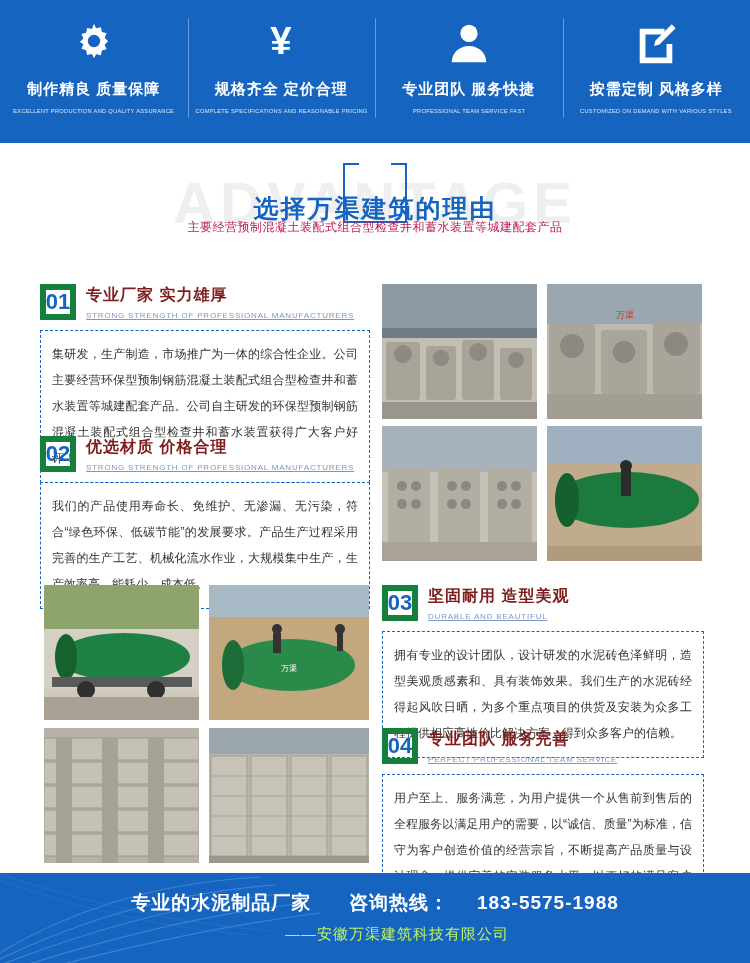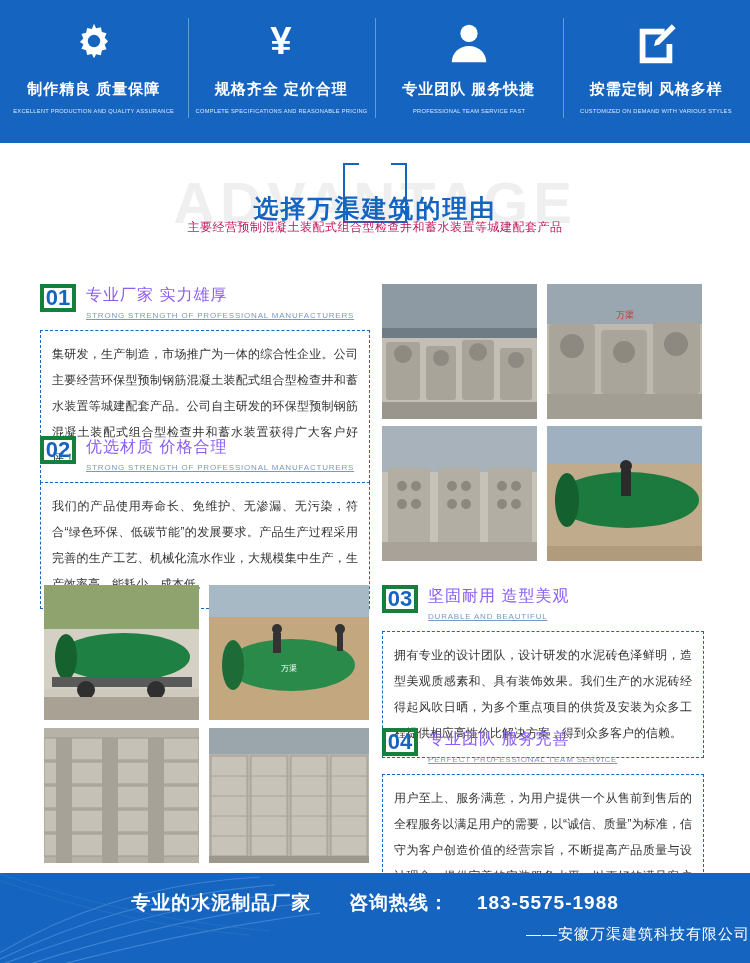--- a/index.html
+++ b/index.html
@@ -73,27 +73,27 @@
   }
   .hl-frame::after {
     content: ""; position: absolute; right: -2px; top: -2px; width: 16px; height: 2px; background: #1564c0;
   }
 
   
   .content { position: absolute; left: 0; top: 278px; width: 750px; }
 
   .sec-head { display: flex; align-items: flex-start; }
   .num {
-    width: 36px; height: 28px; border: 4px solid #15803d;
+    width: 36px; height: 36px; border: 6px solid #15803d;
     color: #1564c0; font-size: 22px; font-weight: bold;
     display: flex; align-items: center; justify-content: center;
     flex: 0 0 36px;
   }
   .sec-titles { margin-left: 10px; padding-top: 1px; }
-  .sec-title { font-size: 16px; font-weight: normal; color: #8b5cf6; letter-spacing: 1px; }
+  .sec-title { font-size: 16px; font-weight: bold; color: #7f1d1d; letter-spacing: 1px; }
   .sec-sub { margin-top: 5px; font-size: 8px; color: #7a98c4; letter-spacing: 0.8px; text-decoration: underline; }
 
   .body-box {
     margin-top: 10px;
     border: 1px dashed #1564c0;
     padding: 10px 11px 11px 11px;
     font-size: 12px; line-height: 26px; color: #333333;
     text-align: justify;
   }
 
@@ -109,22 +109,22 @@
     position: absolute; left: 0; top: 873px; width: 750px; height: 90px;
     background: #1564c0; overflow: hidden;
   }
   .footer .swirl { position: absolute; left: 0; top: 0; }
   .footer .line1 {
     position: absolute; left: 0; right: 0; top: 17px; text-align: center;
     color: #ffffff; font-size: 19px; font-weight: bold; letter-spacing: 1px;
   }
   .footer .line1 .phone { color: #ffffff; margin-left: 28px; }
   .footer .line2 {
-    position: absolute; left: 0; right: 0; top: 52px; text-align: right;
-    color: #ffffff; font-size: 15px; letter-spacing: 1px; margin-left: 44px;
+    position: absolute; left: 0; right: 0; top: 52px; text-align: center;
+    color: #bef264; font-size: 15px; letter-spacing: 1px; margin-left: 44px;
   }
 </style>
 </head>
 <body>
 
 <div class="page">
 
   <div class="topbar">
 
     <div class="feature">

